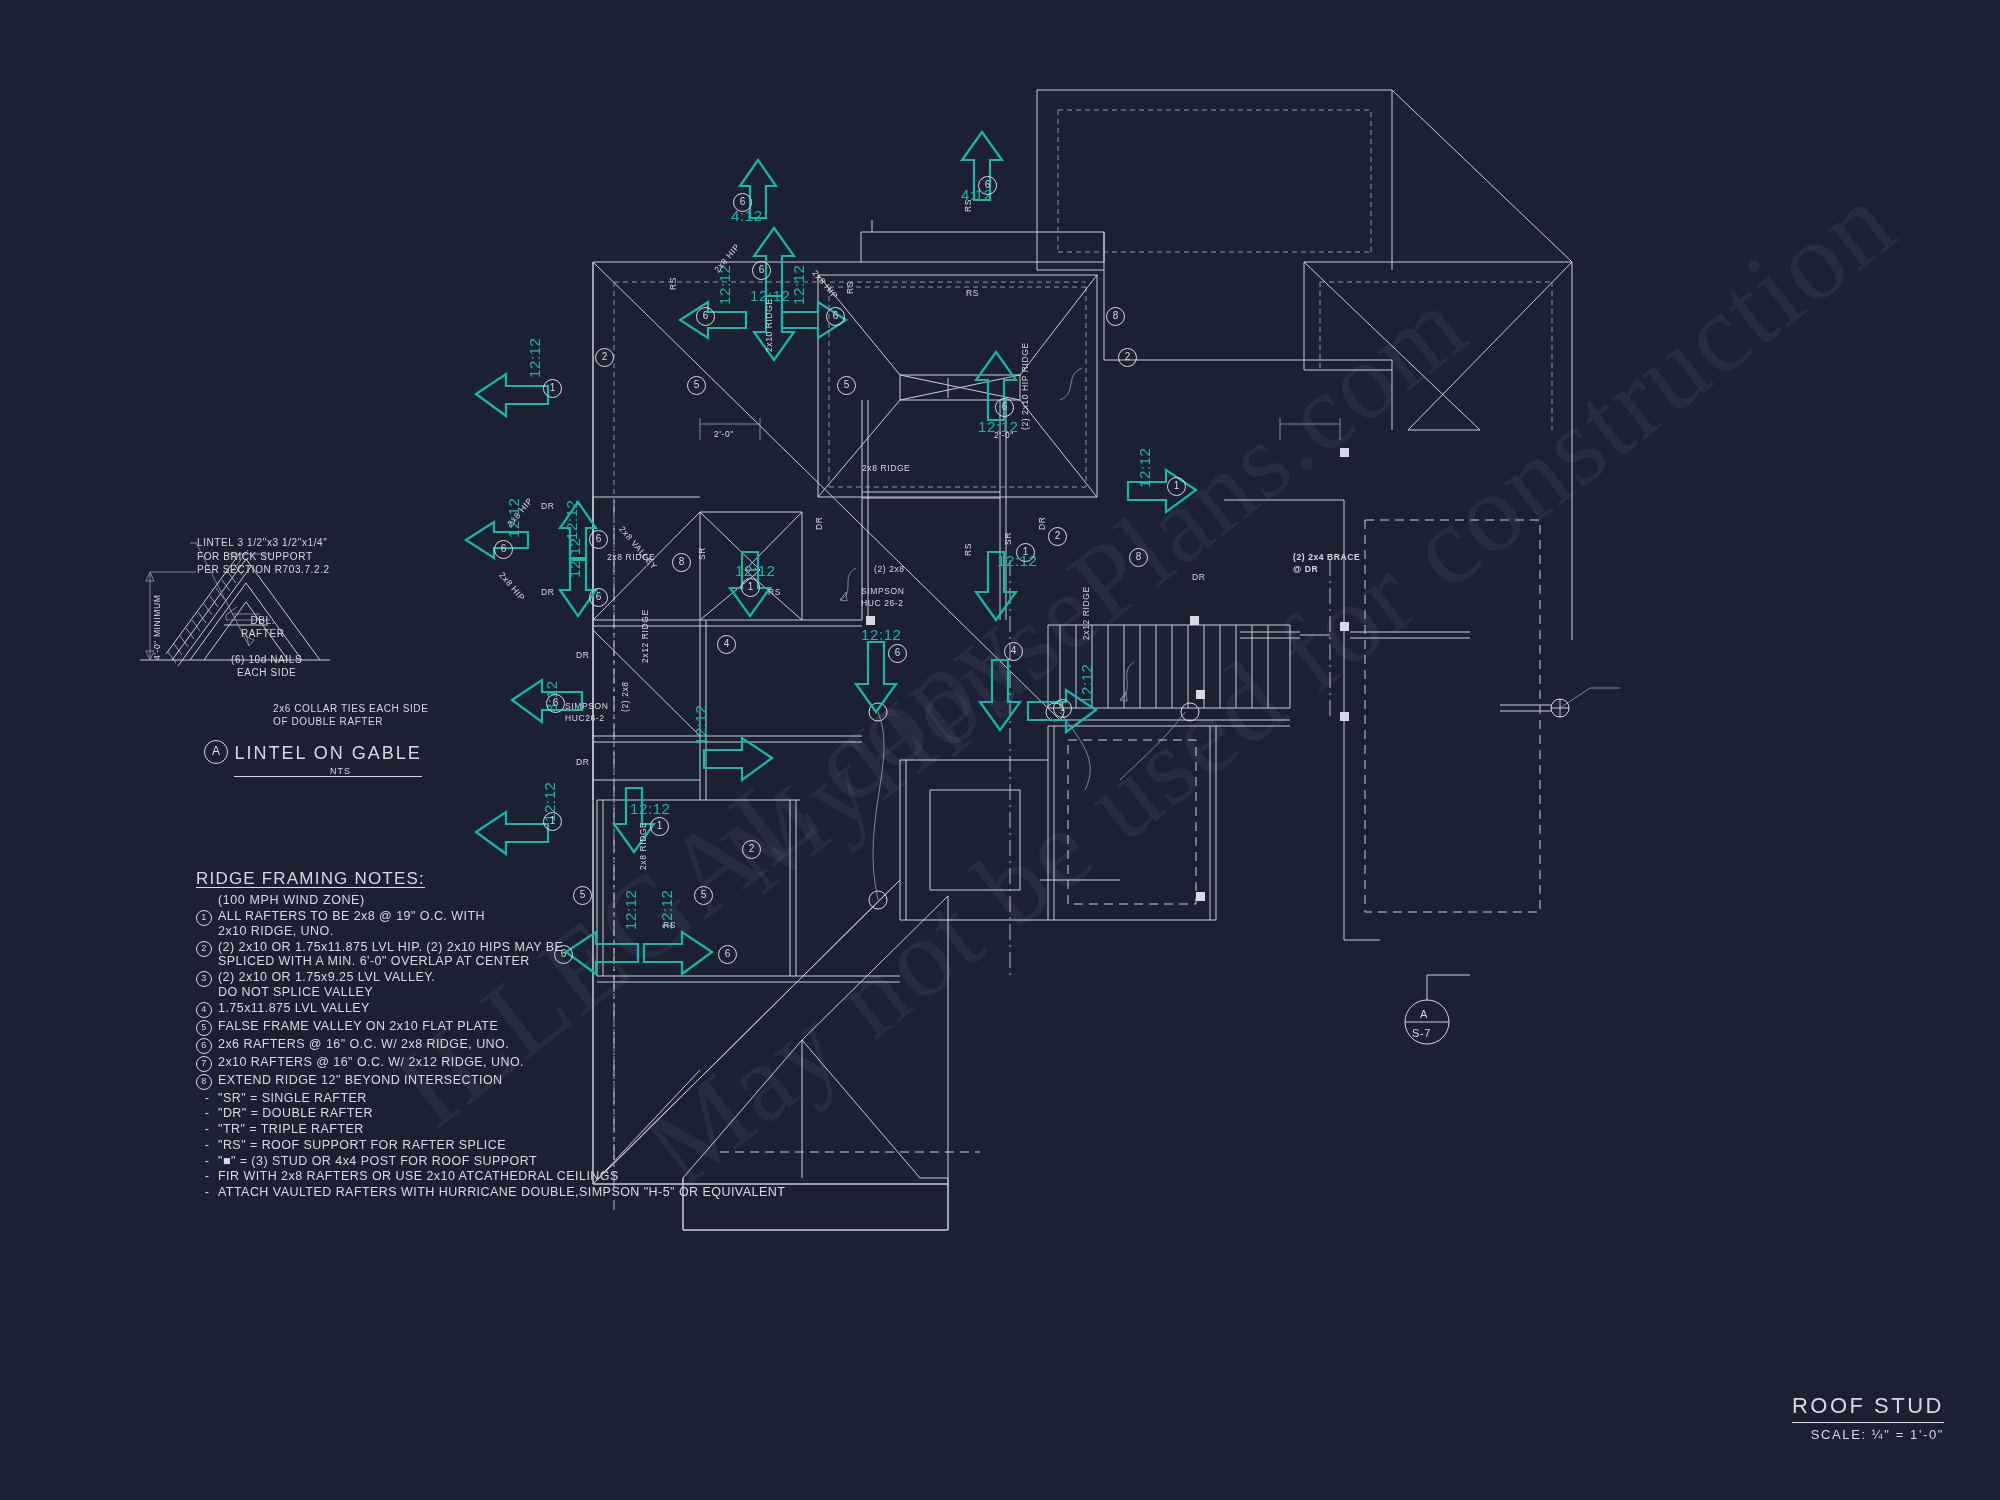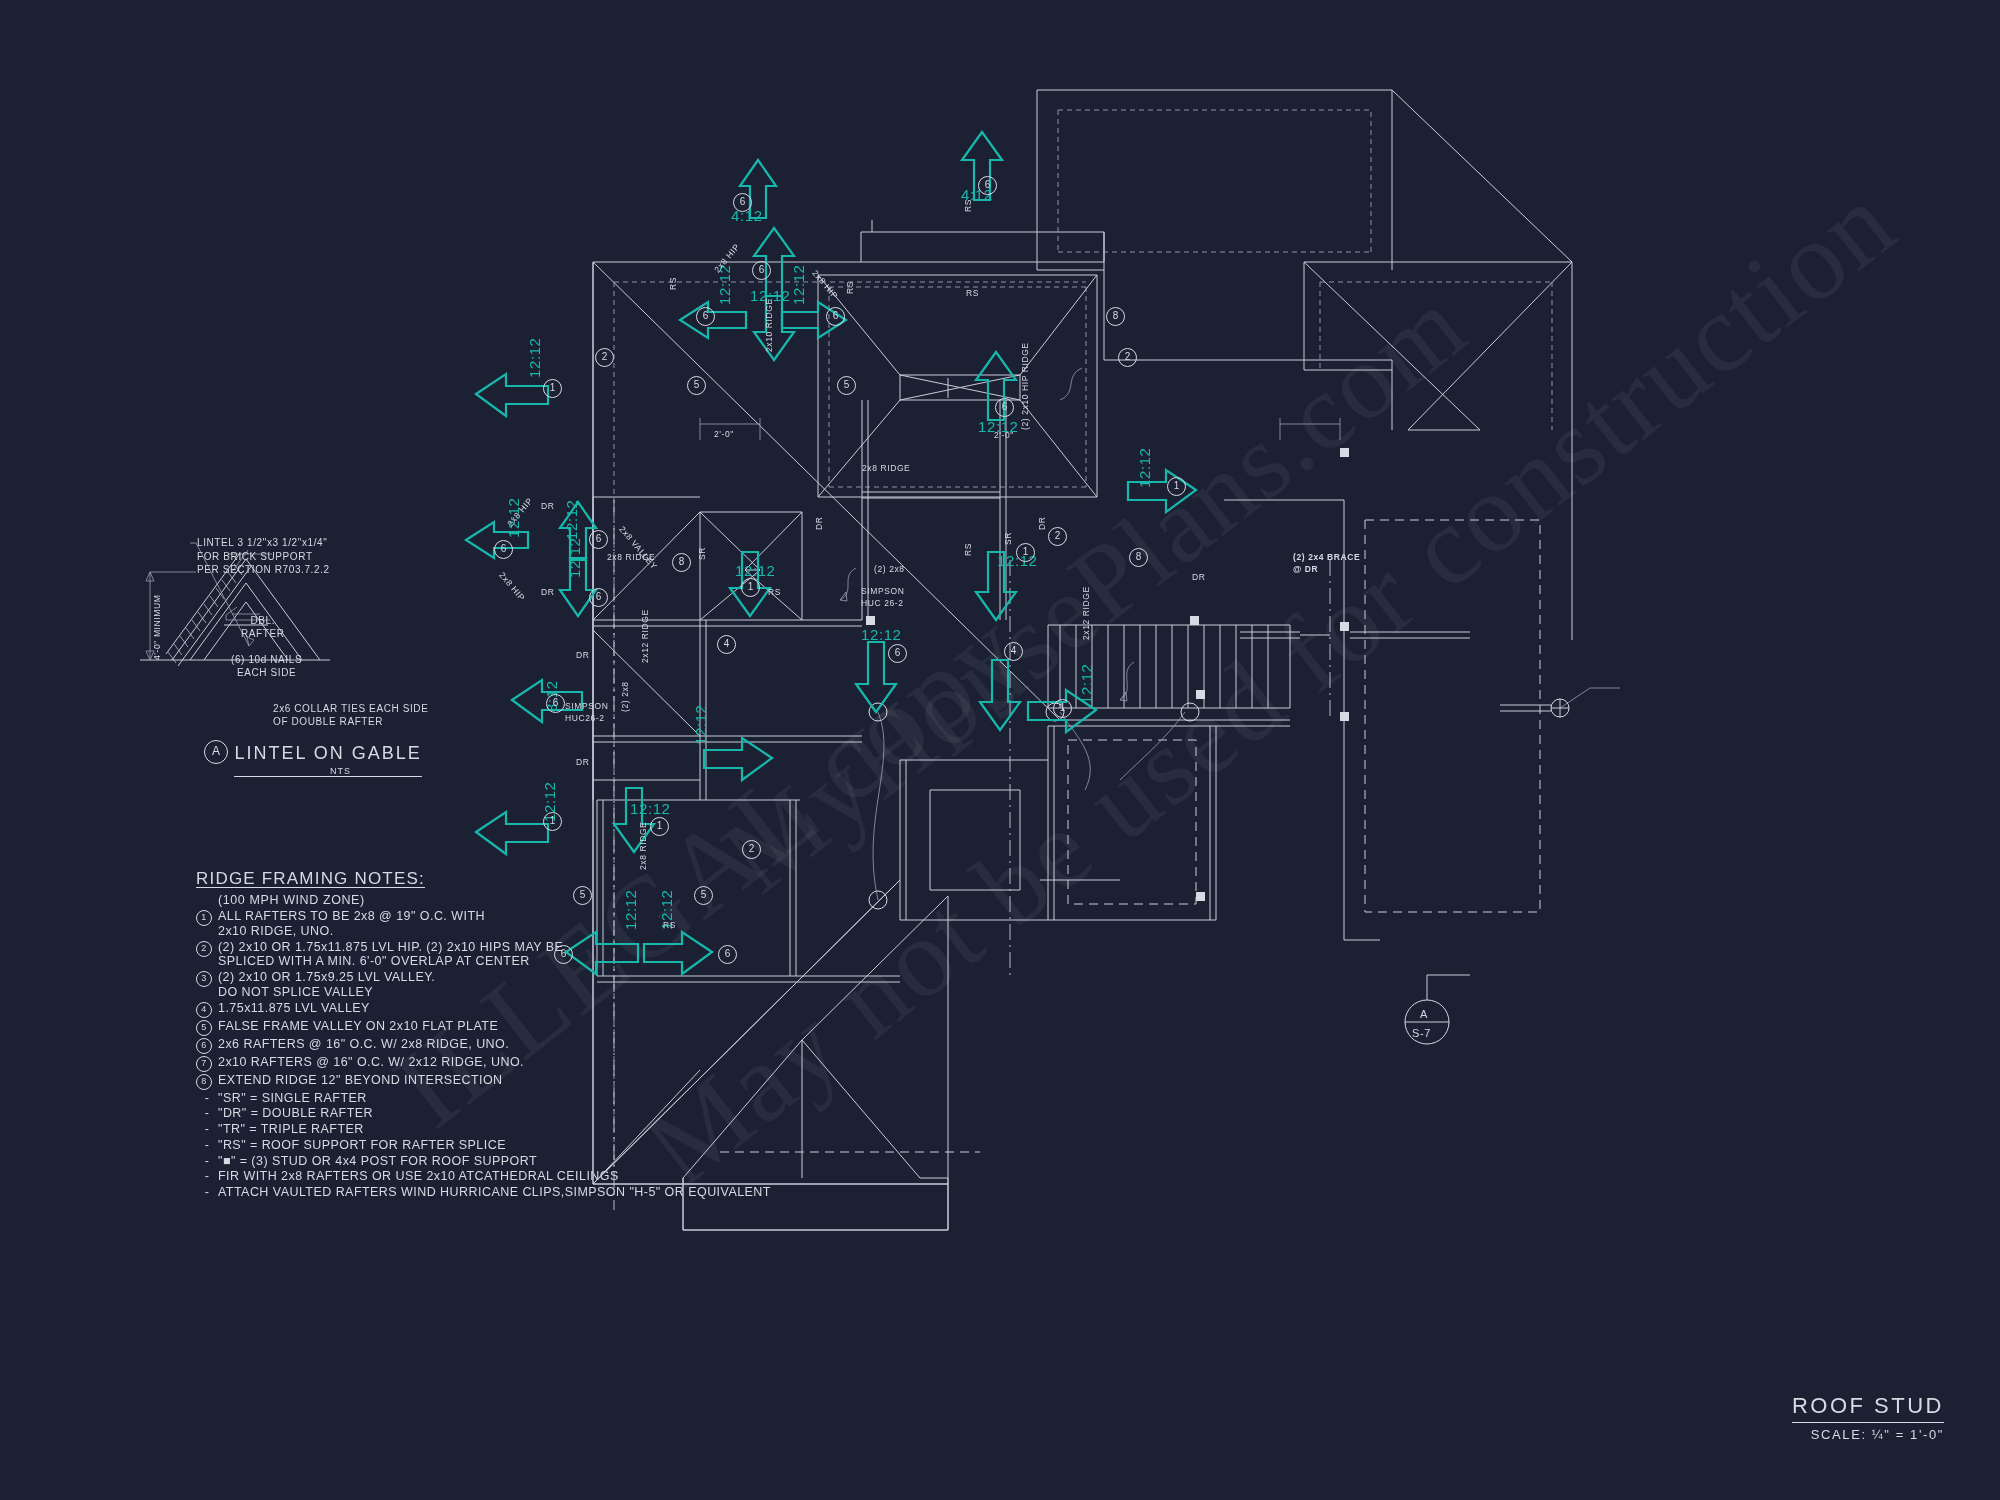--- a/index.html
+++ b/index.html
@@ -204,21 +204,21 @@
         <div class="dl">
           <span class="n">-</span>
           <span><span class="b">"■"  = (3) STUD OR 4x4 POST FOR ROOF SUPPORT</span></span>
         </div>
         <div class="dl">
           <span class="n">-</span>
           <span><span class="b">FIR WITH 2x8 RAFTERS OR USE 2x10 AT</span><span class="b">CATHEDRAL CEILINGS</span></span>
         </div>
         <div class="dl">
           <span class="n">-</span>
-          <span><span class="b">ATTACH VAULTED RAFTERS WIND HURRICANE CLIPS,</span><span class="b">SIMPSON "H-5" OR EQUIVALENT</span></span>
+          <span><span class="b">ATTACH VAULTED RAFTERS WITH HURRICANE DOUBLE,</span><span class="b">SIMPSON "H-5" OR EQUIVALENT</span></span>
         </div>
       </div>
   </div>
 
   <svg class="layer">
 
     <path class="wl2" d="M593 262 L593 1178 L1568 1178 L1568 262 Z" fill="none" opacity="0"></path>
 
     <path class="wl" d="M593 262 L593 1184 L948 1184 L948 1230 L683 1230 L683 1178"></path>
     <path class="wl" d="M593 262 L1104 262"></path>

